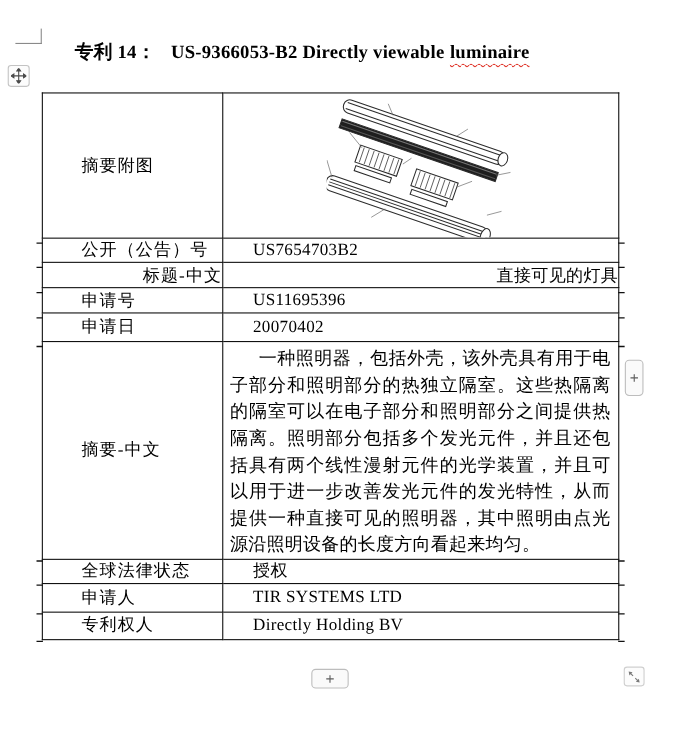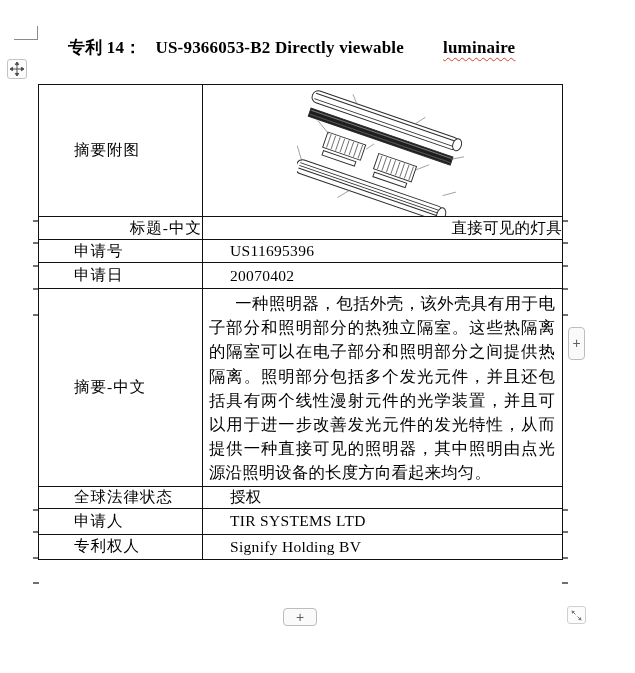--- a/index.html
+++ b/index.html
@@ -14,21 +14,20 @@
   .doc-title {
     position: absolute; left: 68px; top: 36px;
     font-size: 17px; font-weight: bold; white-space: nowrap;
     letter-spacing: .2px;
   }
   .doc-title .zh { margin-right: 14px; }
   .doc-title .en { margin-right: 5px; }
   .doc-title .squiggle {
     text-decoration: underline wavy #e03a2f 1px;
     text-underline-offset: 4px;
-    margin-left: 34px;
   }
 
   
   .corner-mark { position: absolute; left: 14px; top: 26px; width: 24px; height: 14px; }
   .corner-mark .h { position: absolute; left: 0; bottom: 0; width: 24px; height: 1px; background: #8a8a8a; }
   .corner-mark .v { position: absolute; right: 0; top: 0; width: 1px; height: 14px; background: #8a8a8a; }
 
   
   .move-handle {
     position: absolute; left: 7px; top: 59px; width: 20px; height: 20px;
@@ -182,20 +181,24 @@
                 <line x1="140" y1="44" x2="128" y2="54"></line>
                 <line x1="176" y1="62" x2="164" y2="70"></line>
                 <line x1="2" y1="70" x2="12" y2="84"></line>
                 <line x1="60" y1="108" x2="70" y2="96"></line>
               </g>
             </g>
           </svg>
         </div>
       </td>
     </tr>
+    <tr class="r-pub">
+      <td class="lbl">公开（公告）号</td>
+      <td class="val">US7654703B2</td>
+    </tr>
     <tr class="r-titlezh">
       <td class="lbl">标题-中文</td>
       <td class="val">直接可见的灯具</td>
     </tr>
     <tr class="r-appno">
       <td class="lbl">申请号</td>
       <td class="val">US11695396</td>
     </tr>
     <tr class="r-appdate">
       <td class="lbl">申请日</td>
@@ -210,21 +213,21 @@
     <tr class="r-legal">
       <td class="lbl">全球法律状态</td>
       <td class="val">授权</td>
     </tr>
     <tr class="r-applicant">
       <td class="lbl">申请人</td>
       <td class="val">TIR SYSTEMS LTD</td>
     </tr>
     <tr class="r-assignee">
       <td class="lbl">专利权人</td>
-      <td class="val">Signify Holding BV</td>
+      <td class="val">Directly Holding BV</td>
     </tr>
   </tbody>
     </table>
 
   <svg class="ticks" width="535" height="521">
     <g stroke="#111" stroke-width="1.2">
       <line x1="0" y1="133" x2="6" y2="133"></line>
         <line x1="529" y1="133" x2="535" y2="133"></line>
       <line x1="0" y1="155" x2="6" y2="155"></line>
         <line x1="529" y1="155" x2="535" y2="155"></line>

